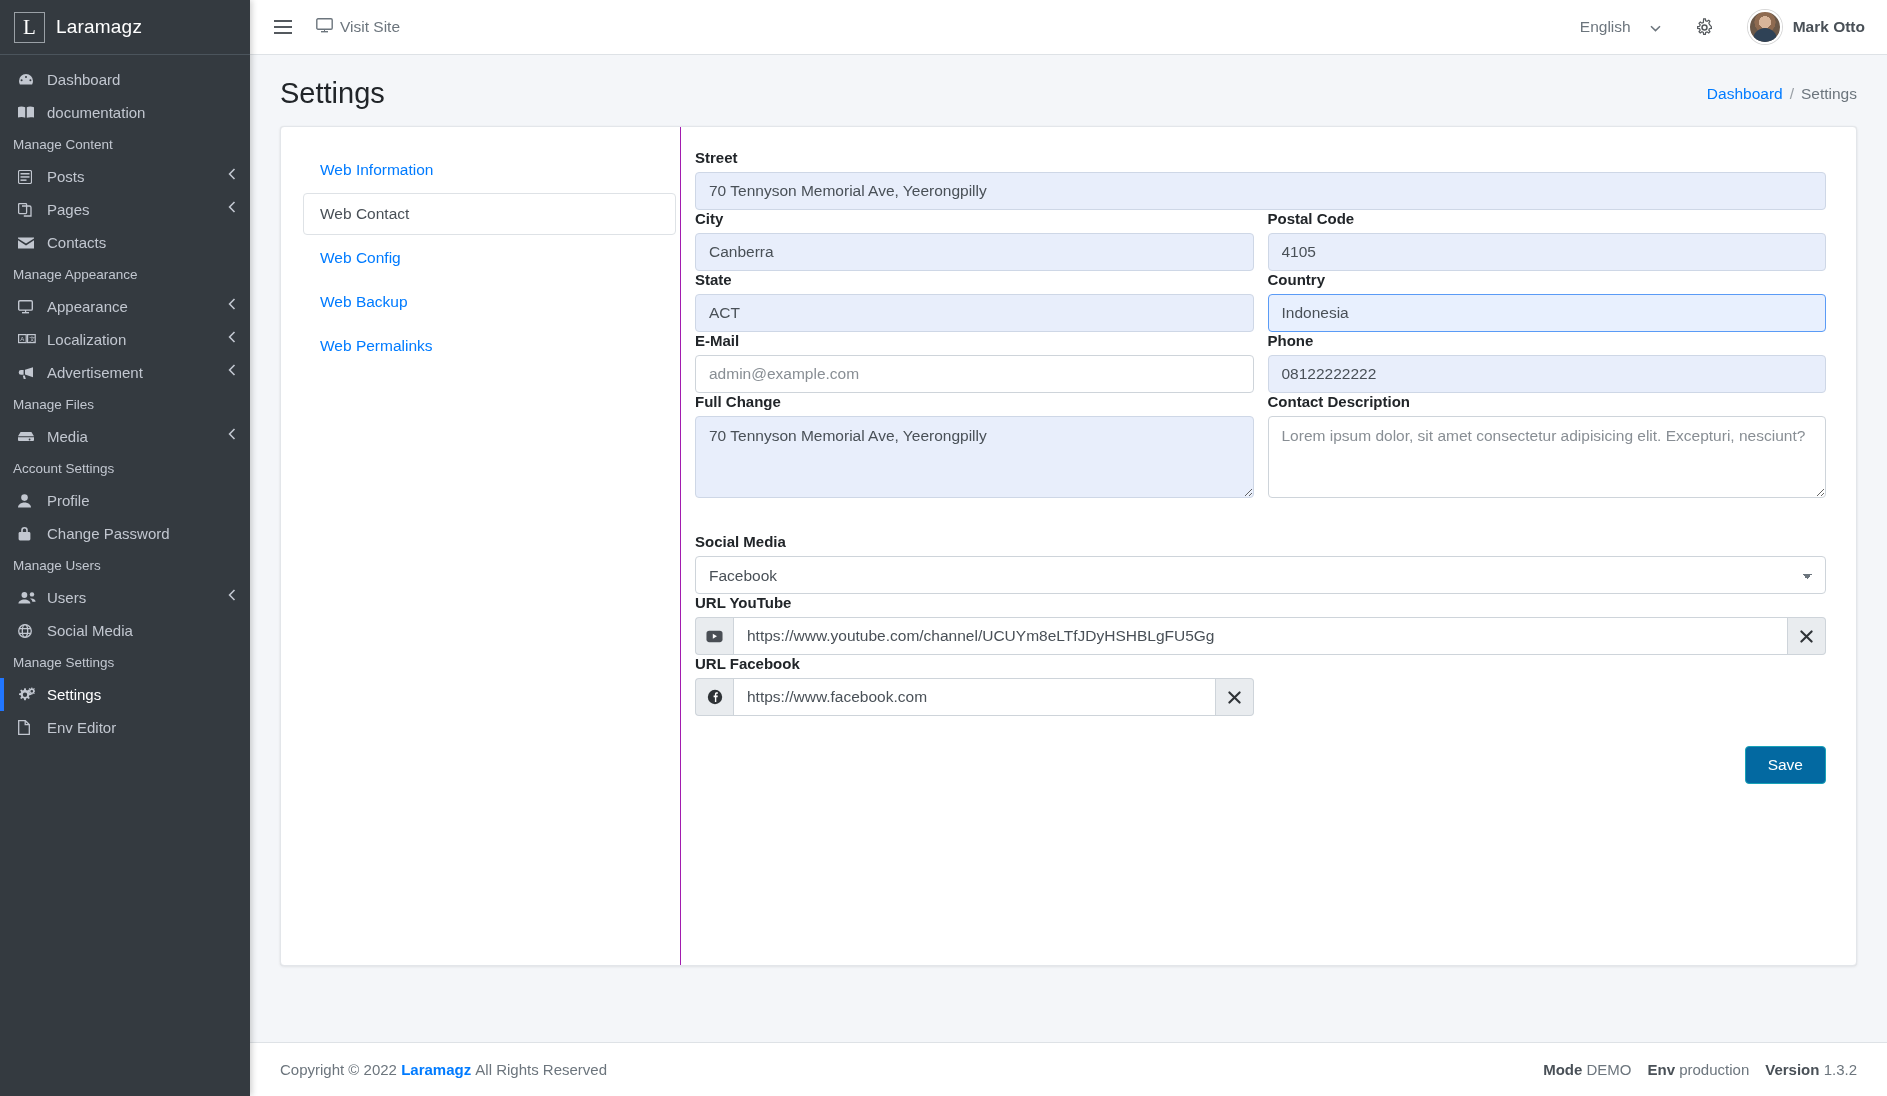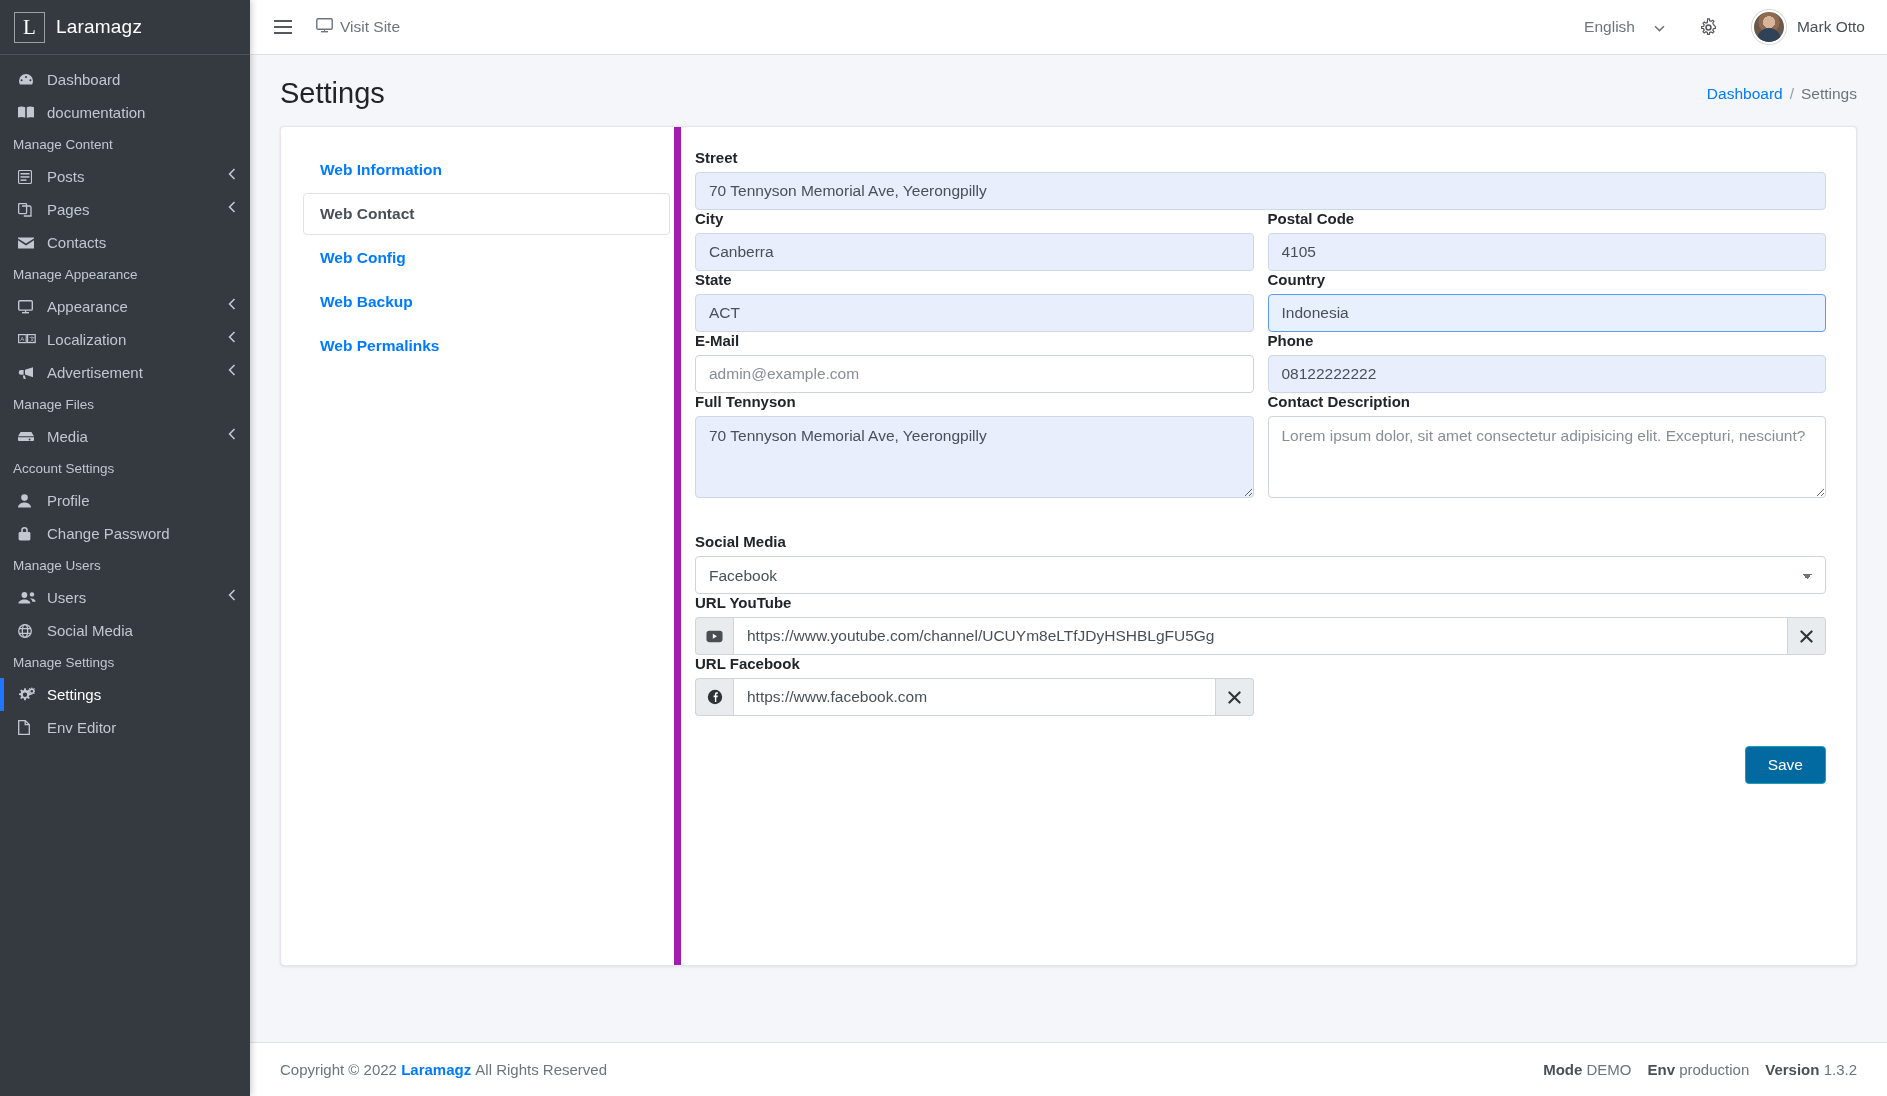--- a/index.html
+++ b/index.html
@@ -103,21 +103,21 @@
     width: 34px; height: 34px; border-radius: 50%;
     background: radial-gradient(circle at 50% 34%, #d8b59a 0 24%, #8e6a50 25% 42%, #6b5848 43% 100%);
     border: 2px solid #fff;
     box-shadow: 0 0 0 1px #d7d7d7;
     overflow: hidden; position: relative;
   }
   .avatar::after {
     content:""; position:absolute; left:50%; bottom:-2px; width:24px; height:16px;
     transform: translateX(-50%); border-radius: 12px 12px 0 0; background:#2f4256;
   }
-  .user-name { color: #495057; font-size: 15.5px; }
+  .user-name { color: #495057; font-size: 15.5px; font-weight: bold; }
 
   
   .content-header {
     padding: 22px 30px 16px 30px;
     display: flex; align-items: center;
   }
   .page-title { font-size: 29px; color: #212529; font-weight: 400; }
   .breadcrumb { margin-left: auto; font-size: 15.5px; color: #6c757d; display: flex; gap: 7px; }
   .breadcrumb a { color: #007bff; text-decoration: none; cursor: pointer; }
   .breadcrumb .sep { color: #9aa0a6; }
@@ -127,23 +127,22 @@
     margin: 0 30px;
     background: #fff;
     border: 1px solid #e3e6ea;
     border-radius: 4px;
     box-shadow: 0 0 1px rgba(0,0,0,.08), 0 1px 3px rgba(0,0,0,.08);
     display: flex;
     min-height: 840px;
   }
   .card-tabs {
     width: 400px; flex: 0 0 400px;
-    border-right: 7px solid #a21caf;
+    border-right: 1px solid #a21caf;
     padding: 22px 4px 22px 22px;
-    font-weight: bold;
   }
   .tab {
     display: block;
     padding: 11px 16px;
     font-size: 15.5px;
     color: #007bff;
     border: 1px solid transparent;
     border-radius: 4px;
     cursor: pointer;
     margin-bottom: 2px;
@@ -518,21 +517,21 @@
             <input class="fc" type="text" placeholder="admin@example.com" style="">
           </div>
           <div class="col fg">
             <label class="fl">Phone</label>
             <input class="fc filled" type="text" value="08122222222" style="">
           </div>
         </div>
 
         <div class="row2">
           <div class="col fg">
-            <label class="fl">Full Tennyson</label>
+            <label class="fl">Full Change</label>
             <textarea class="fc filled" style="">70 Tennyson Memorial Ave, Yeerongpilly</textarea>
           </div>
           <div class="col fg">
             <label class="fl">Contact Description</label>
             <textarea class="fc" placeholder="Lorem ipsum dolor, sit amet consectetur adipisicing elit. Excepturi, nesciunt?" style=""></textarea>
           </div>
         </div>
 
         <div class="hr-sep"></div>
 

